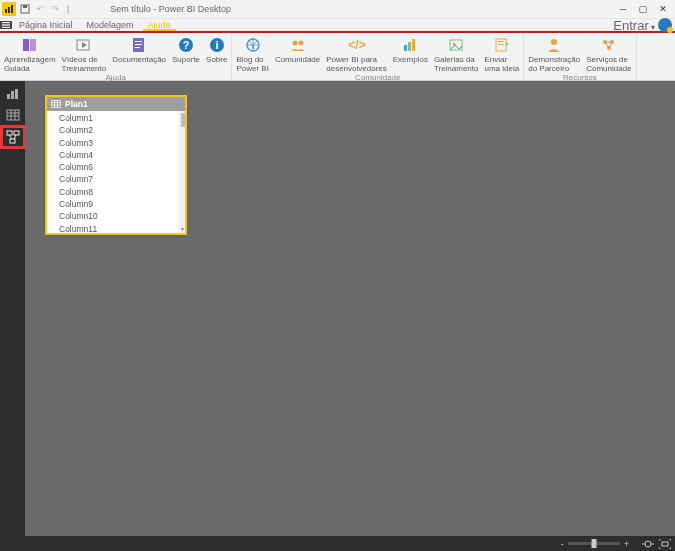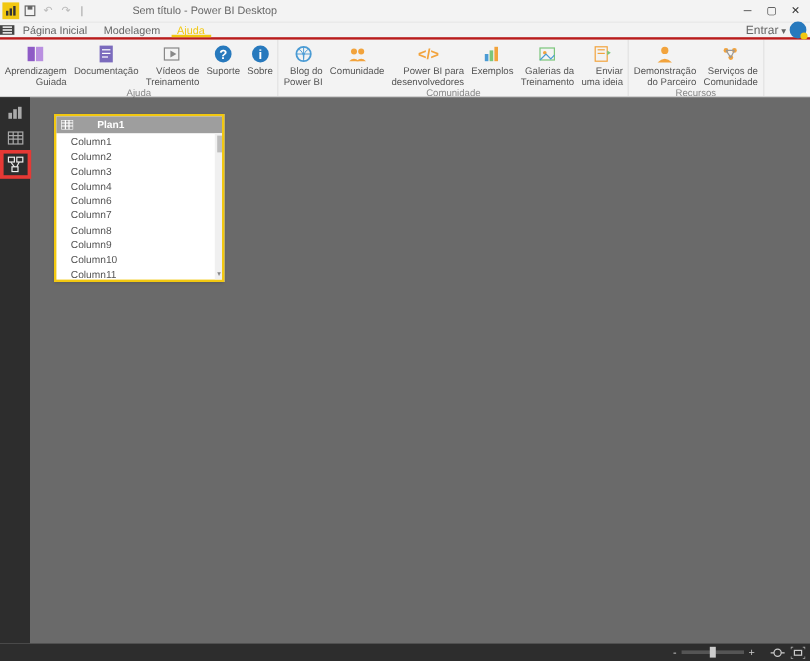--- a/index.html
+++ b/index.html
@@ -70,21 +70,21 @@
       color: #F2C811;
     }
     .rtab.active::after {
       content: "";
       position: absolute;
       bottom: -1px; left: 2px; right: 2px;
       height: 2px; background: #F2C811;
     }
     .tab-right {
       margin-left: auto; display: flex; align-items: center;
-      padding-right: 3px; color: #666; font-size: 10px;
+      padding-right: 3px; color: #666; font-size: 13px;
     }
     .tab-right .dd::after { content: " ▾"; font-size: 8px;}
     .tab-right .prof-icon {
       width: 14px; height: 14px; margin-left: 3px;
       background: #2779bd; border-radius: 50%; position: relative;
     }
     .tab-right .prof-icon::after {
       content: ""; position: absolute; bottom: -1px; right: -1px;
       width: 6px; height: 6px; background: #f2c811; border-radius: 50%;
     }
@@ -106,21 +106,21 @@
       display: flex; flex-direction: column; align-items: center;
       padding: 1px 3px 0 3px;
       font-size: 8px; color: #555;
       line-height: 9px;
       cursor: default;
     }
     .ribbon-item .icon {
       width: 18px; height: 18px; margin-bottom: 1px;
       display: flex; align-items: center; justify-content: center;
     }
-    .ribbon-item .lbl { text-align: right; white-space: pre-line; }
+    .ribbon-item .lbl { text-align: left; white-space: pre-line; }
     .ribbon-group-label {
       text-align: center; font-size: 8px; color: #888; height: 10px;
     }
     
     .main {
       position: absolute;
       top: 81px; left: 0; right: 0; bottom: 15px;
       background: #6a6a6a;
       display: flex;
     }
@@ -155,21 +155,21 @@
       box-shadow: 0 1px 3px rgba(0,0,0,0.2);
       font-size: 8.5px;
     }
     .card-header {
       background: #9e9e9e;
       color: #fff;
       height: 14px;
       display: flex; align-items: center;
       padding: 0 4px;
       font-weight: 600;
-      gap: 20px;
+      gap: 4px;
     }
     .card-body {
       height: 122px;
       overflow: hidden;
       position: relative;
       padding: 1px 0;
     }
     .card-row {
       padding: 0 0 0 12px;
       line-height: 12.3px;
@@ -274,37 +274,37 @@
               <rect x="2" y="3" width="6" height="12" fill="#8e5bc6"></rect>
               <rect x="9" y="3" width="6" height="12" fill="#b98fe0"></rect>
             </svg>
           </span>
         <span class="lbl">Aprendizagem
 Guiada</span>
       </div>
       <div class="ribbon-item">
         <span class="icon">
             <svg width="18" height="18" viewBox="0 0 18 18">
+              <rect x="2" y="4" width="12" height="10" fill="none" stroke="#888"></rect>
+              <polygon points="7,6 7,12 12,9" fill="#888"></polygon>
+            </svg>
+          </span>
+        <span class="lbl">Vídeos de
+Treinamento</span>
+      </div>
+      <div class="ribbon-item">
+        <span class="icon">
+            <svg width="18" height="18" viewBox="0 0 18 18">
               <rect x="3" y="2" width="11" height="14" fill="#7b6bbd"></rect>
               <rect x="5" y="5" width="7" height="1" fill="#fff"></rect>
               <rect x="5" y="8" width="7" height="1" fill="#fff"></rect>
               <rect x="5" y="11" width="5" height="1" fill="#fff"></rect>
             </svg>
           </span>
         <span class="lbl">Documentação</span>
-      </div>
-      <div class="ribbon-item">
-        <span class="icon">
-            <svg width="18" height="18" viewBox="0 0 18 18">
-              <rect x="2" y="4" width="12" height="10" fill="none" stroke="#888"></rect>
-              <polygon points="7,6 7,12 12,9" fill="#888"></polygon>
-            </svg>
-          </span>
-        <span class="lbl">Vídeos de
-Treinamento</span>
       </div>
       <div class="ribbon-item">
         <span class="icon">
             <svg width="18" height="18" viewBox="0 0 18 18">
               <circle cx="9" cy="9" r="7" fill="#2779bd"></circle>
               <text x="9" y="13" text-anchor="middle" font-size="11" fill="#fff" font-weight="bold">?</text>
             </svg>
           </span>
         <span class="lbl">Suporte</span>
       </div>

